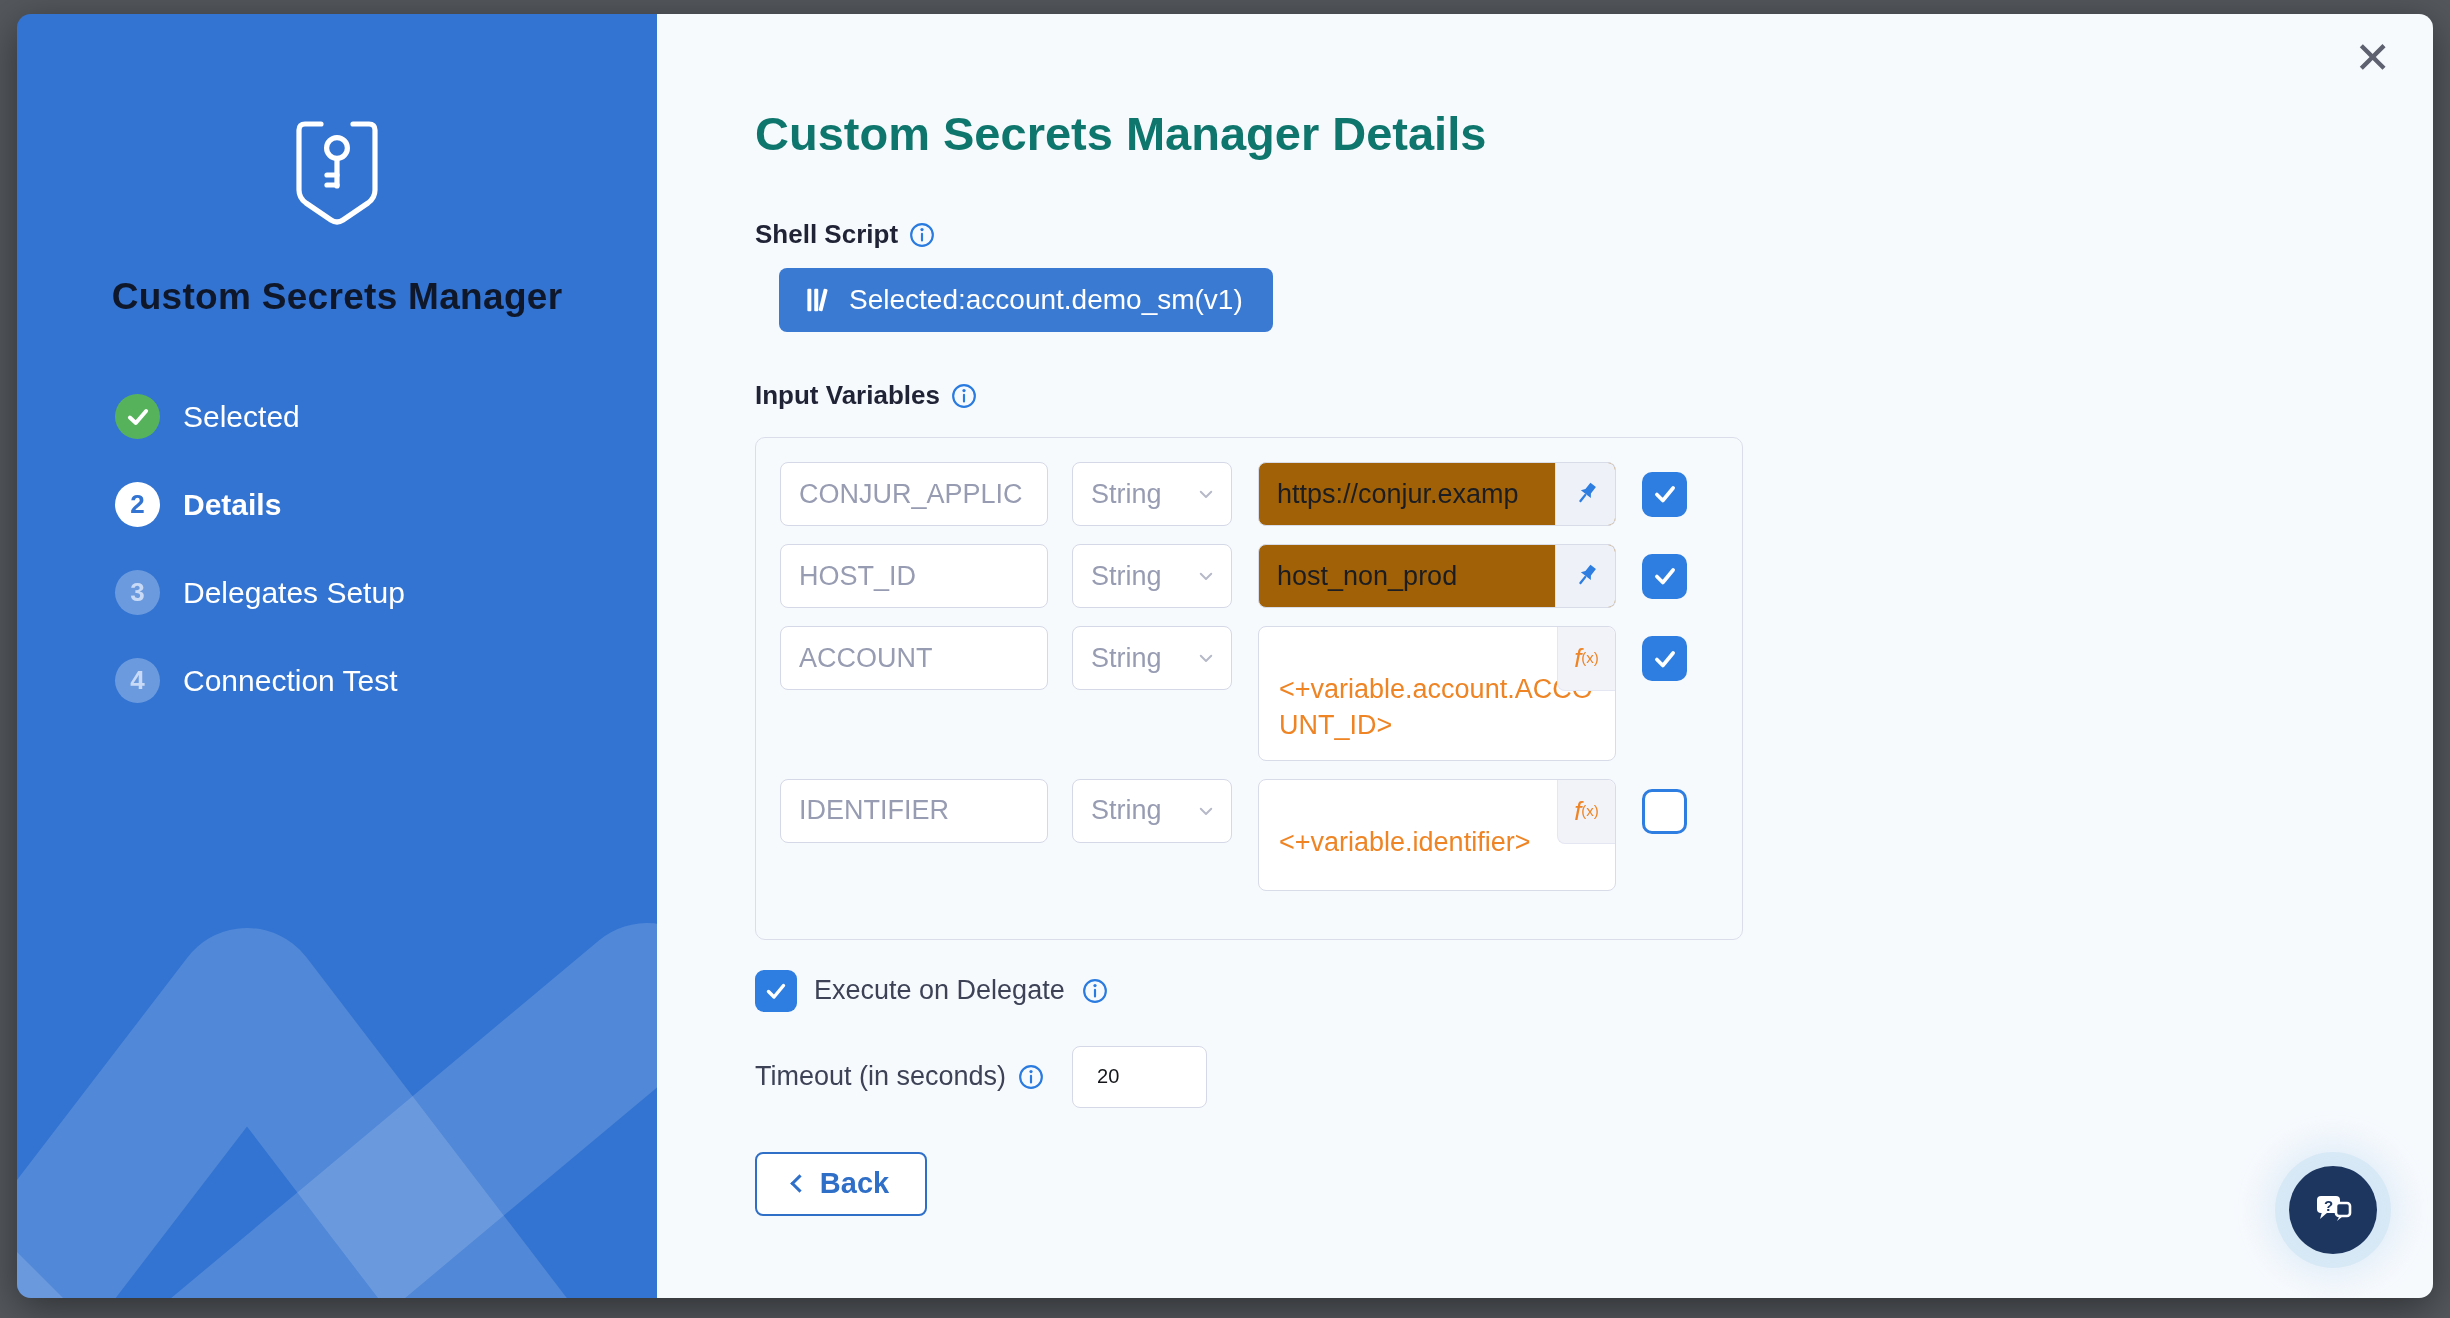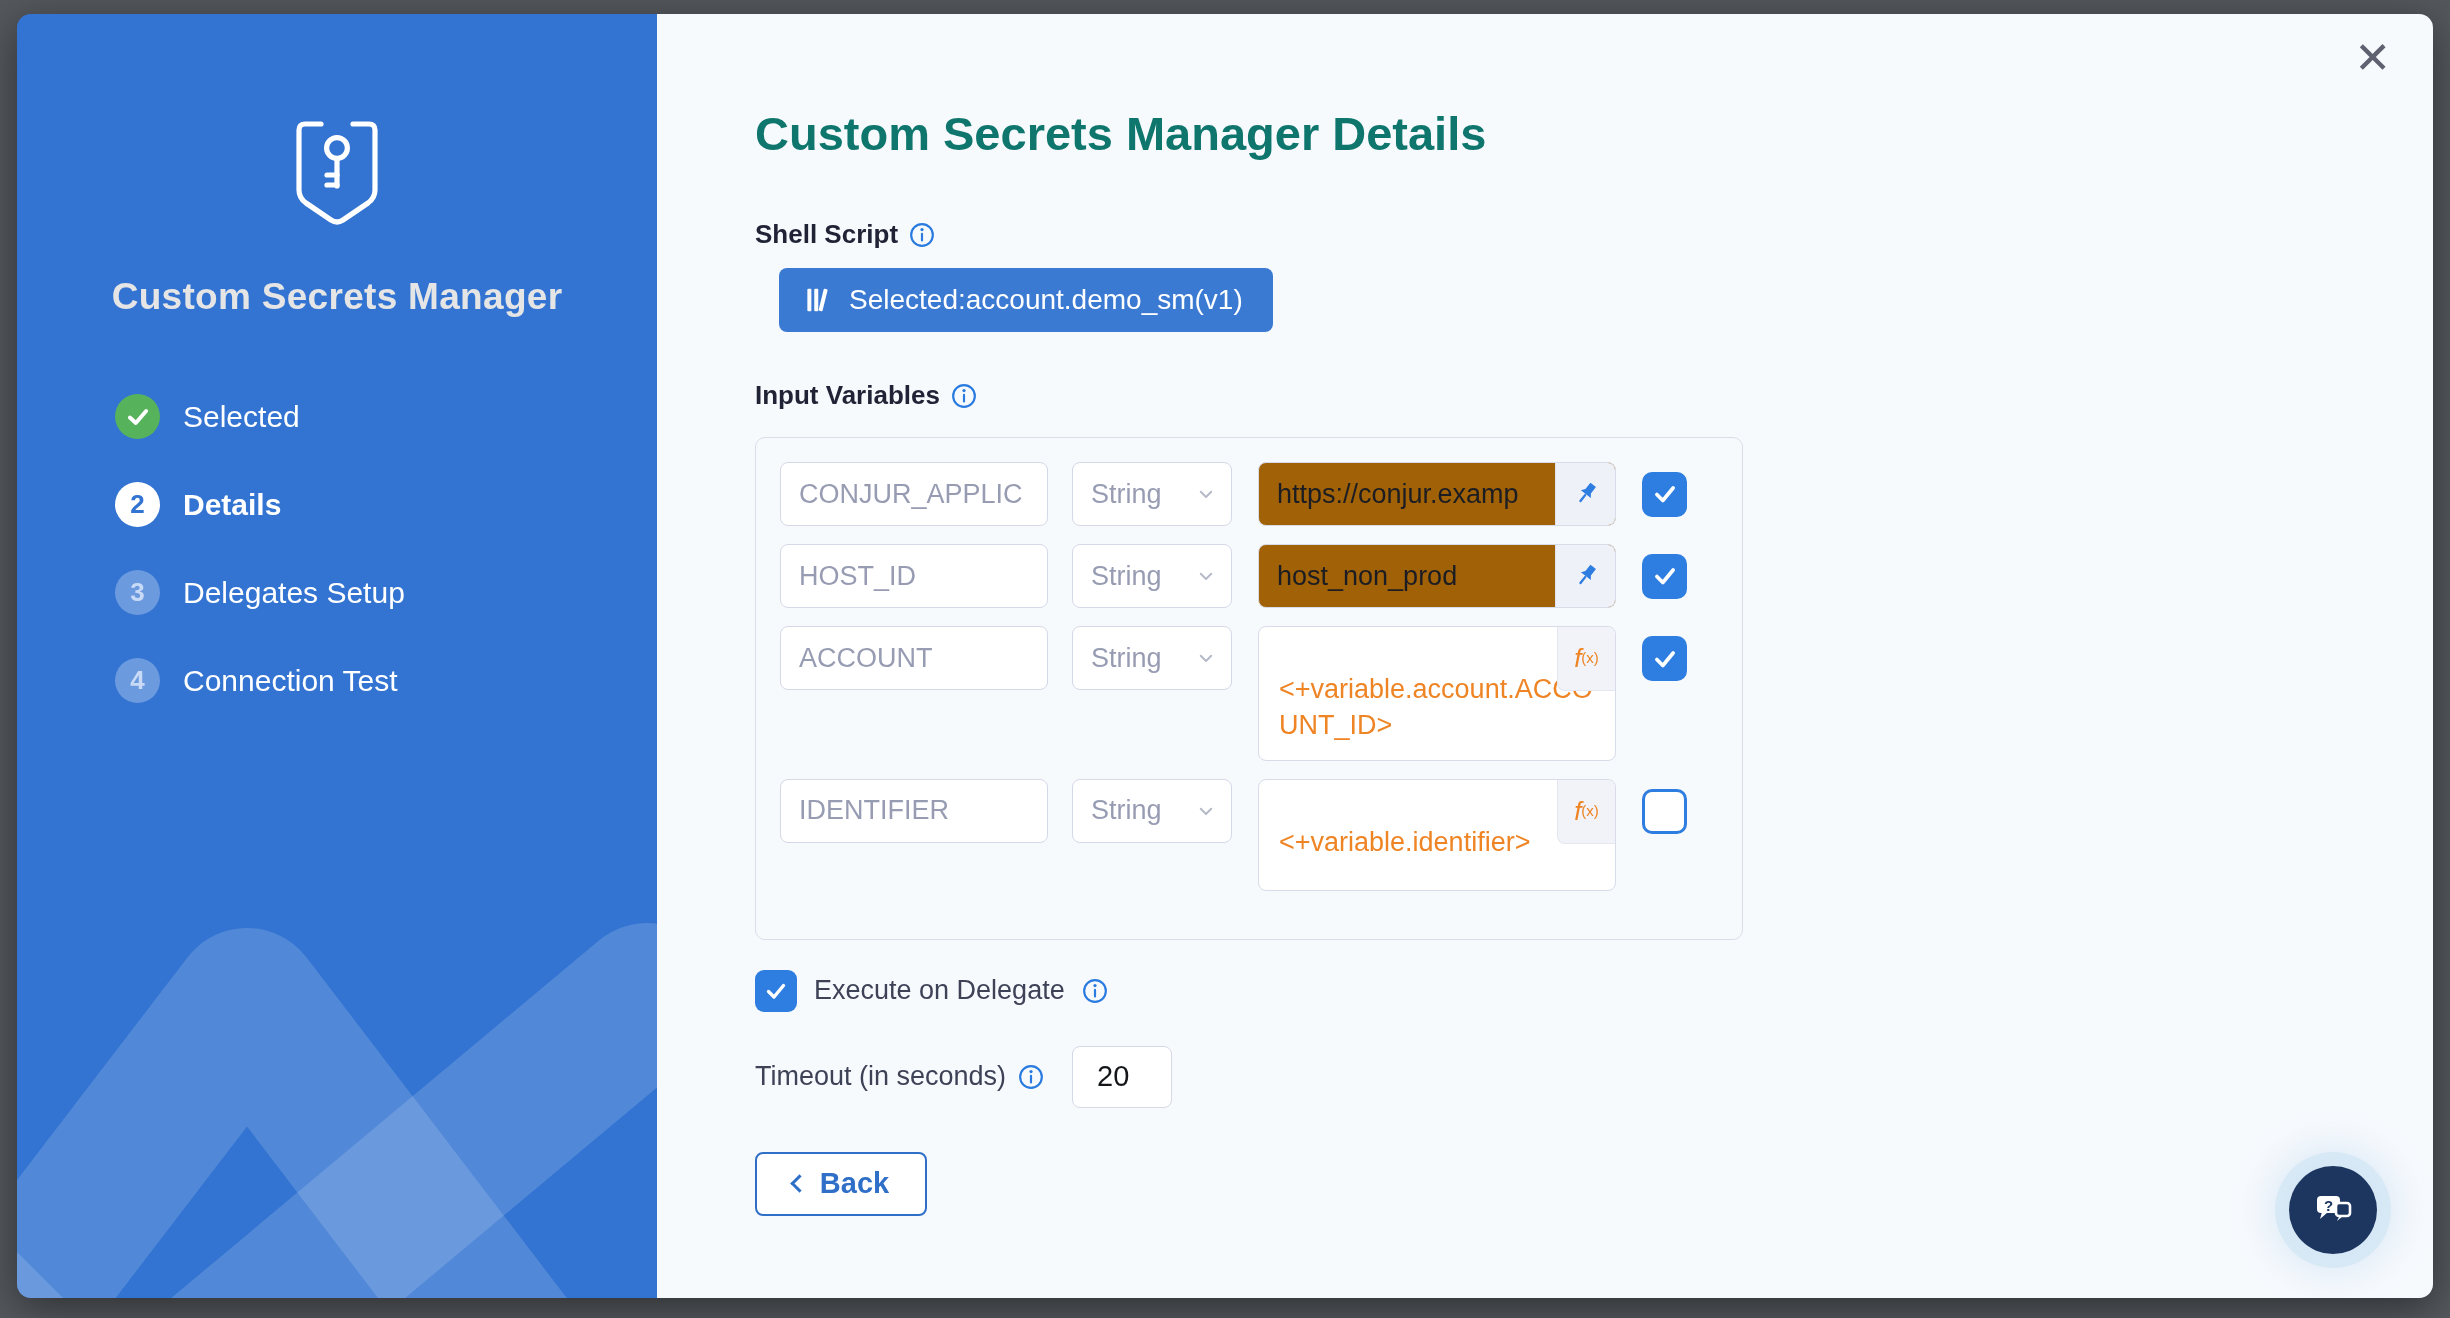--- a/index.html
+++ b/index.html
@@ -21,21 +21,21 @@
   
   .sidebar {
     width:640px; flex-shrink:0;
     background:#3374d2;
     position:relative; overflow:hidden;
     padding-top:104px;
   }
   .logo-wrap { text-align:center; }
   .sb-title {
     margin-top:42px; text-align:center;
-    color:#e5e5e5; font-size:37px; font-weight:700; letter-spacing:.3px;
+    color:#0f172a; font-size:37px; font-weight:700; letter-spacing:.3px;
   }
   .steps { margin-top:76px; padding-left:98px; position:relative; z-index:2; }
   .step { display:flex; align-items:center; margin-bottom:43px; }
   .step-circle {
     width:45px; height:45px; border-radius:50%;
     display:flex; align-items:center; justify-content:center;
     font-size:26px; font-weight:700; flex-shrink:0;
   }
   .step.done .step-circle { background:#57b35b; }
   .step.done .step-check { display:block; }
@@ -142,23 +142,23 @@
   .checkbox.unchecked { background:#ffffff; border:3px solid #2e7de0; }
   .trow.tall .checkbox { margin-top:10px; }
 
   .exec-row { margin-top:30px; display:flex; align-items:center; gap:17px; }
   .exec-checkbox { width:42px; height:42px; border-radius:9px; margin-left:0; }
   .exec-label { font-size:27px; color:#3d4257; }
 
   .timeout-row { margin-top:34px; display:flex; align-items:center; gap:12px; }
   .timeout-label { font-size:27px; color:#3d4257; }
   .timeout-input {
-    margin-left:16px; width:100px; height:62px;
+    margin-left:16px; width:135px; height:62px;
     border:1.5px solid #d5d8e6; border-radius:8px; background:#ffffff;
-    font-size:29px; color:#15161a; padding-left:24px;
+    font-size:20px; color:#15161a; padding-left:24px;
     font-family:"Liberation Sans","DejaVu Sans",sans-serif;
   }
 
   .btn-row { margin-top:44px; display:flex; gap:14px; }
   .back-btn, .continue-btn {
     height:64px; border-radius:8px; font-size:29px; font-weight:700;
     display:flex; align-items:center; justify-content:center;
     cursor:pointer; font-family:"Liberation Sans","DejaVu Sans",sans-serif;
   }
   .back-btn {

